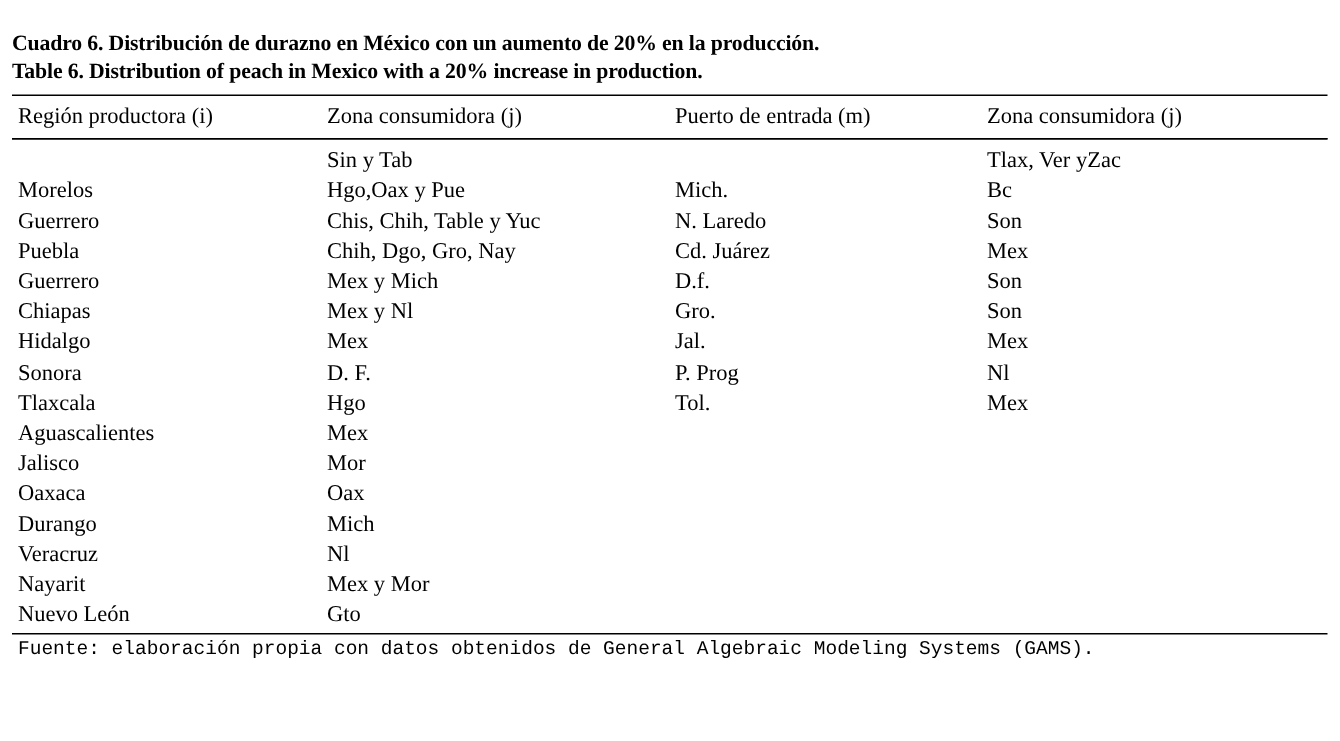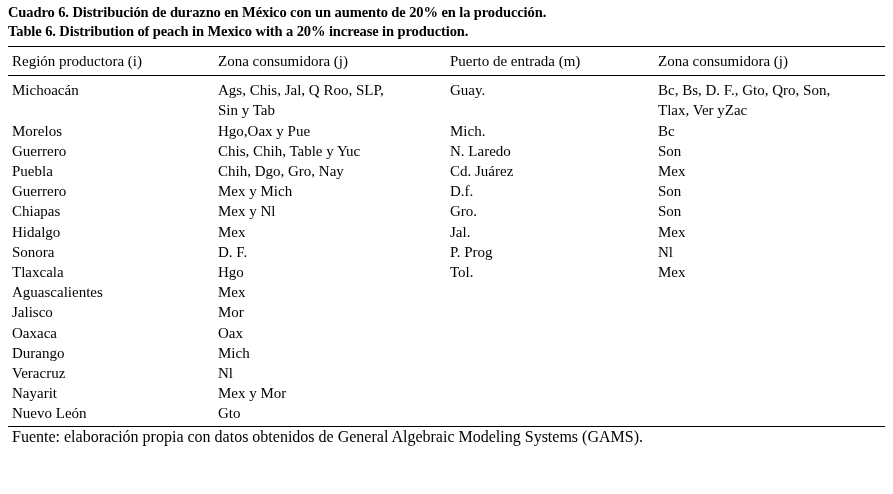--- a/index.html
+++ b/index.html
@@ -12,21 +12,21 @@
     height: 494px;
     font-family: "Liberation Serif", "DejaVu Serif", serif;
     color: #000000;
     overflow: hidden;
   }
   .page {
     position: relative;
     width: 807px;
     height: 494px;
     box-sizing: border-box;
-    padding: 3px 8px 0 8px;
+    padding: 20px 8px 0 8px;
   }
   .caption {
     font-weight: bold;
     font-size: 14.5px;
     line-height: 19px;
     letter-spacing: -0.1px;
   }
   .caption-line {
     white-space: nowrap;
   }
@@ -56,22 +56,22 @@
   .col-a { width: 206px; }
   .col-b { width: 232px; }
   .col-c { width: 208px; }
   .col-d { width: 231px; }
   .bottom-rule {
     border-top: 1.4px solid #000;
     width: 877px;
     margin-top: 2px;
   }
   .source {
-    font-family: Liberation Serif, serif;
-    font-size: 16px;
+    font-family: Liberation Mono, monospace;
+    font-size: 13px;
     line-height: 15px;
     padding-top: 2px;
     padding-left: 4px;
   }
 </style>
 </head>
 <body>
 
 <div class="page">
 
@@ -90,26 +90,20 @@
     <thead>
       <tr>
         <th>Región productora (i)</th>
         <th>Zona consumidora (j)</th>
         <th>Puerto de entrada (m)</th>
         <th>Zona consumidora (j)</th>
       </tr>
     </thead>
     <tbody id="tbody">
         <tr>
-          <td>Michoacán</td>
-          <td>Ags, Chis, Jal, Q Roo, SLP,</td>
-          <td>Guay.</td>
-          <td>Bc, Bs, D. F., Gto, Qro, Son,</td>
-        </tr>
-        <tr>
           <td></td>
           <td>Sin y Tab</td>
           <td></td>
           <td>Tlax, Ver yZac</td>
         </tr>
         <tr>
           <td>Morelos</td>
           <td>Hgo,Oax y Pue</td>
           <td>Mich.</td>
           <td>Bc</td>

